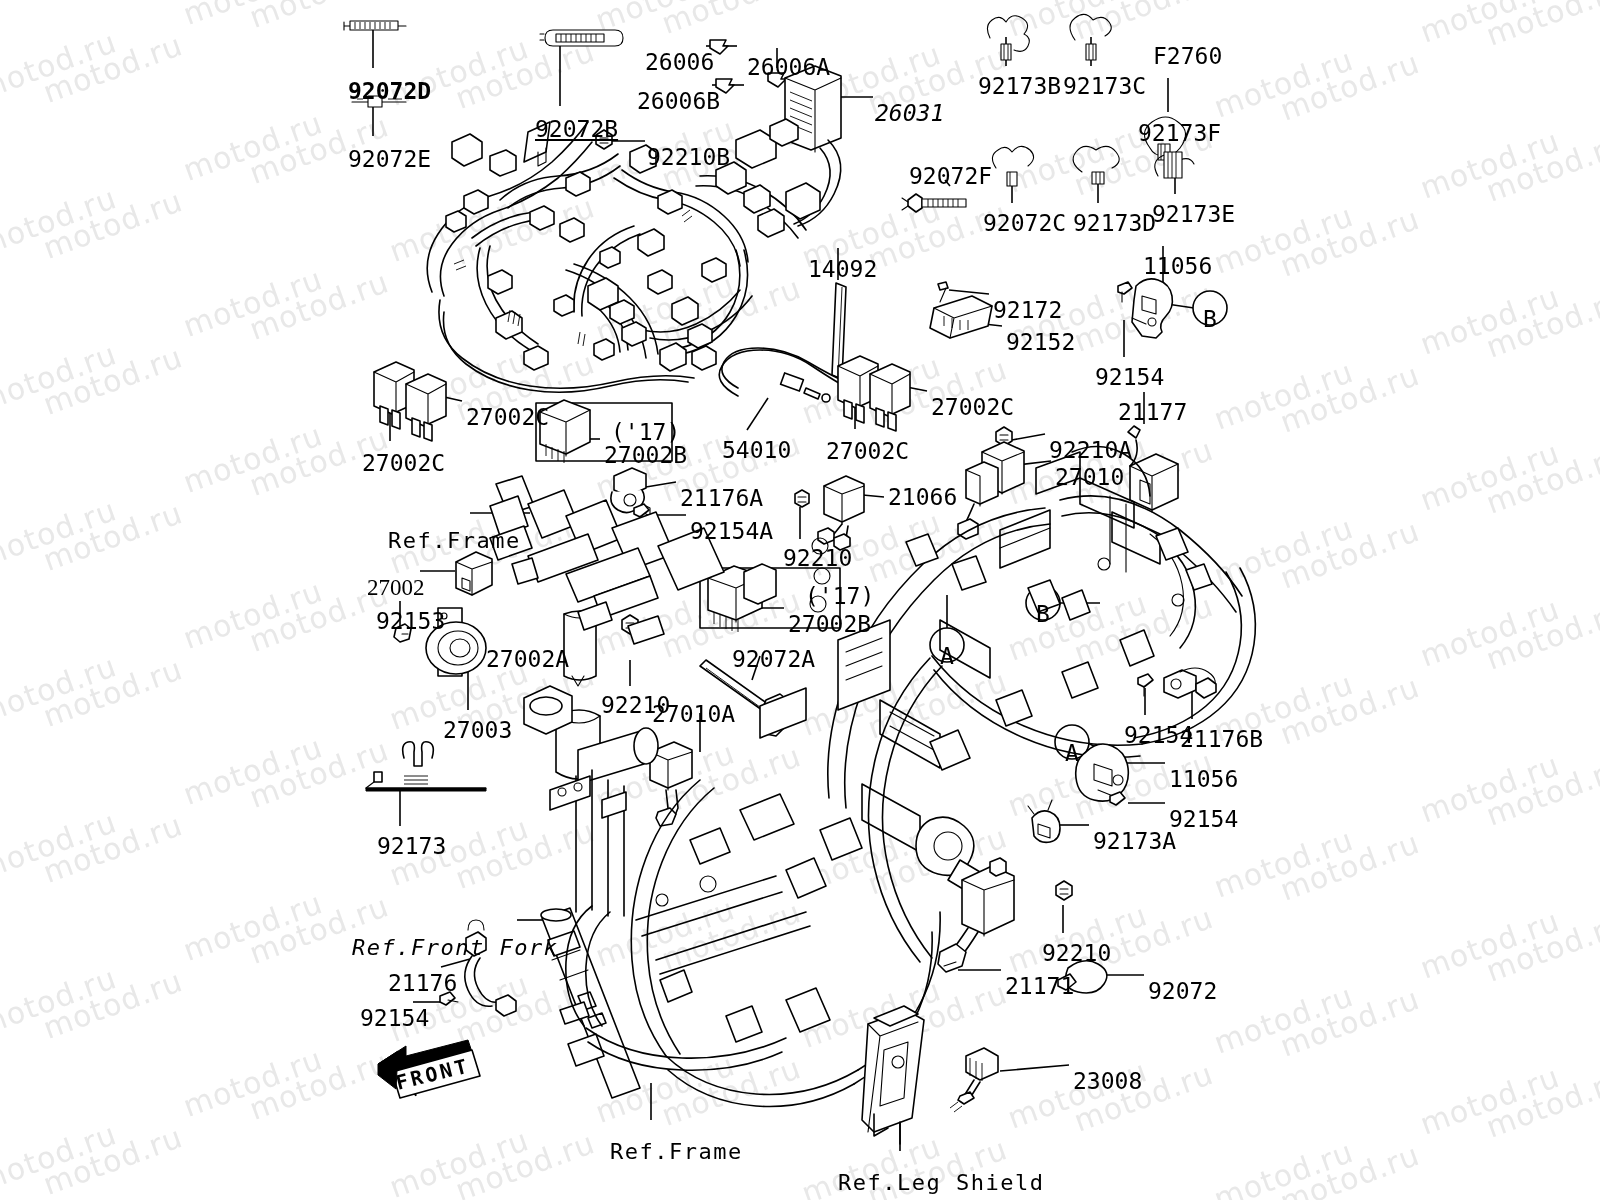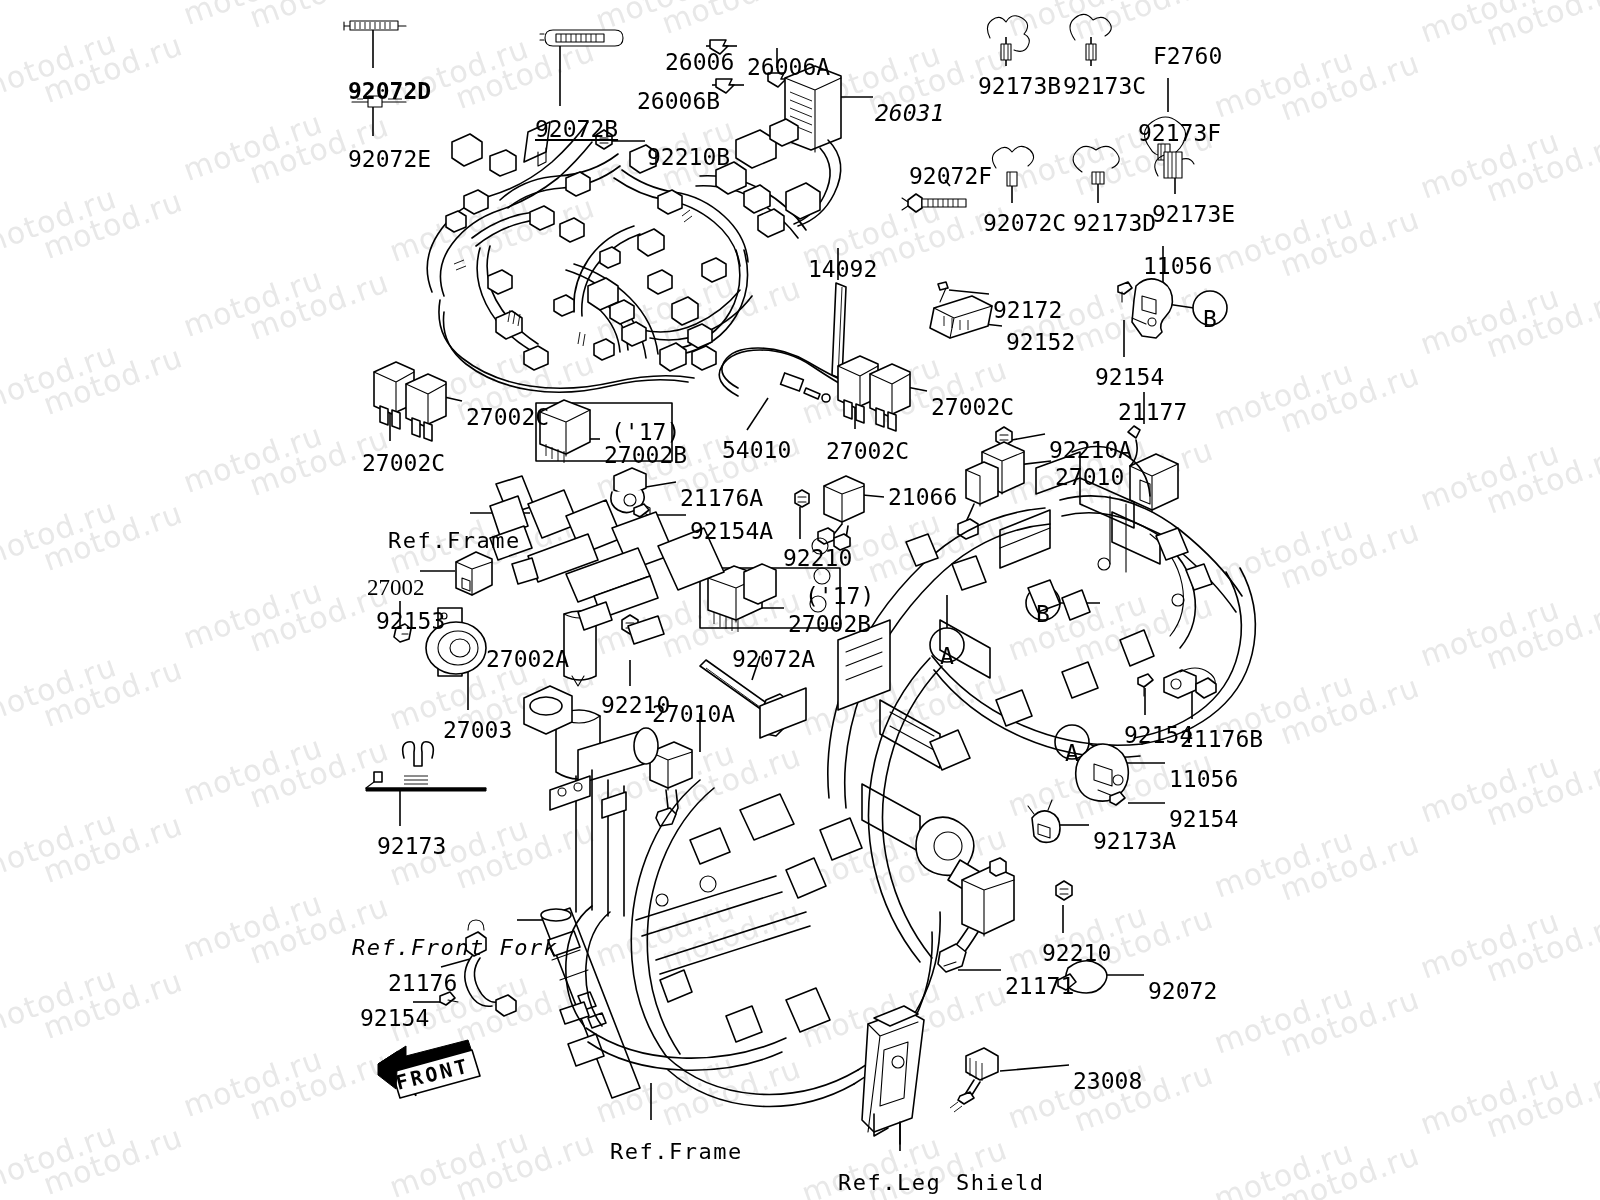--- a/index.html
+++ b/index.html
@@ -686,21 +686,21 @@
       <text x="398" y="1090" transform="rotate(-14 398 1090)" font-family="DejaVu Sans Mono, monospace" font-size="20" font-weight="bold" letter-spacing="3" fill="#000">FRONT</text>
       <path class="blk" d="M378 1064 l20 -13 l-2 38 l-18 -14z"></path>
     </g>
 
   </svg>
 
   <div id="labels">
       <div class="lbl" style="left: 348px; top: 80px; font-weight: bold;">92072D</div>
       <div class="lbl" style="left: 348px; top: 148px;">92072E</div>
       <div class="lbl" style="left: 535px; top: 118px; text-decoration: underline;">92072B</div>
-      <div class="lbl" style="left: 645px; top: 51px; margin-left: 20px;">26006</div>
+      <div class="lbl" style="left: 645px; top: 51px;">26006</div>
       <div class="lbl" style="left: 637px; top: 90px;">26006B</div>
       <div class="lbl" style="left: 747px; top: 56px;">26006A</div>
       <div class="lbl" style="left: 875px; top: 102px; font-style: italic;">26031</div>
       <div class="lbl" style="left: 647px; top: 146px;">92210B</div>
       <div class="lbl" style="left: 978px; top: 75px;">92173B</div>
       <div class="lbl" style="left: 1063px; top: 75px;">92173C</div>
       <div class="lbl" style="left: 1153px; top: 45px;">F2760</div>
       <div class="lbl" style="left: 1138px; top: 122px;">92173F</div>
       <div class="lbl" style="left: 909px; top: 165px;">92072F</div>
       <div class="lbl" style="left: 983px; top: 212px;">92072C</div>

